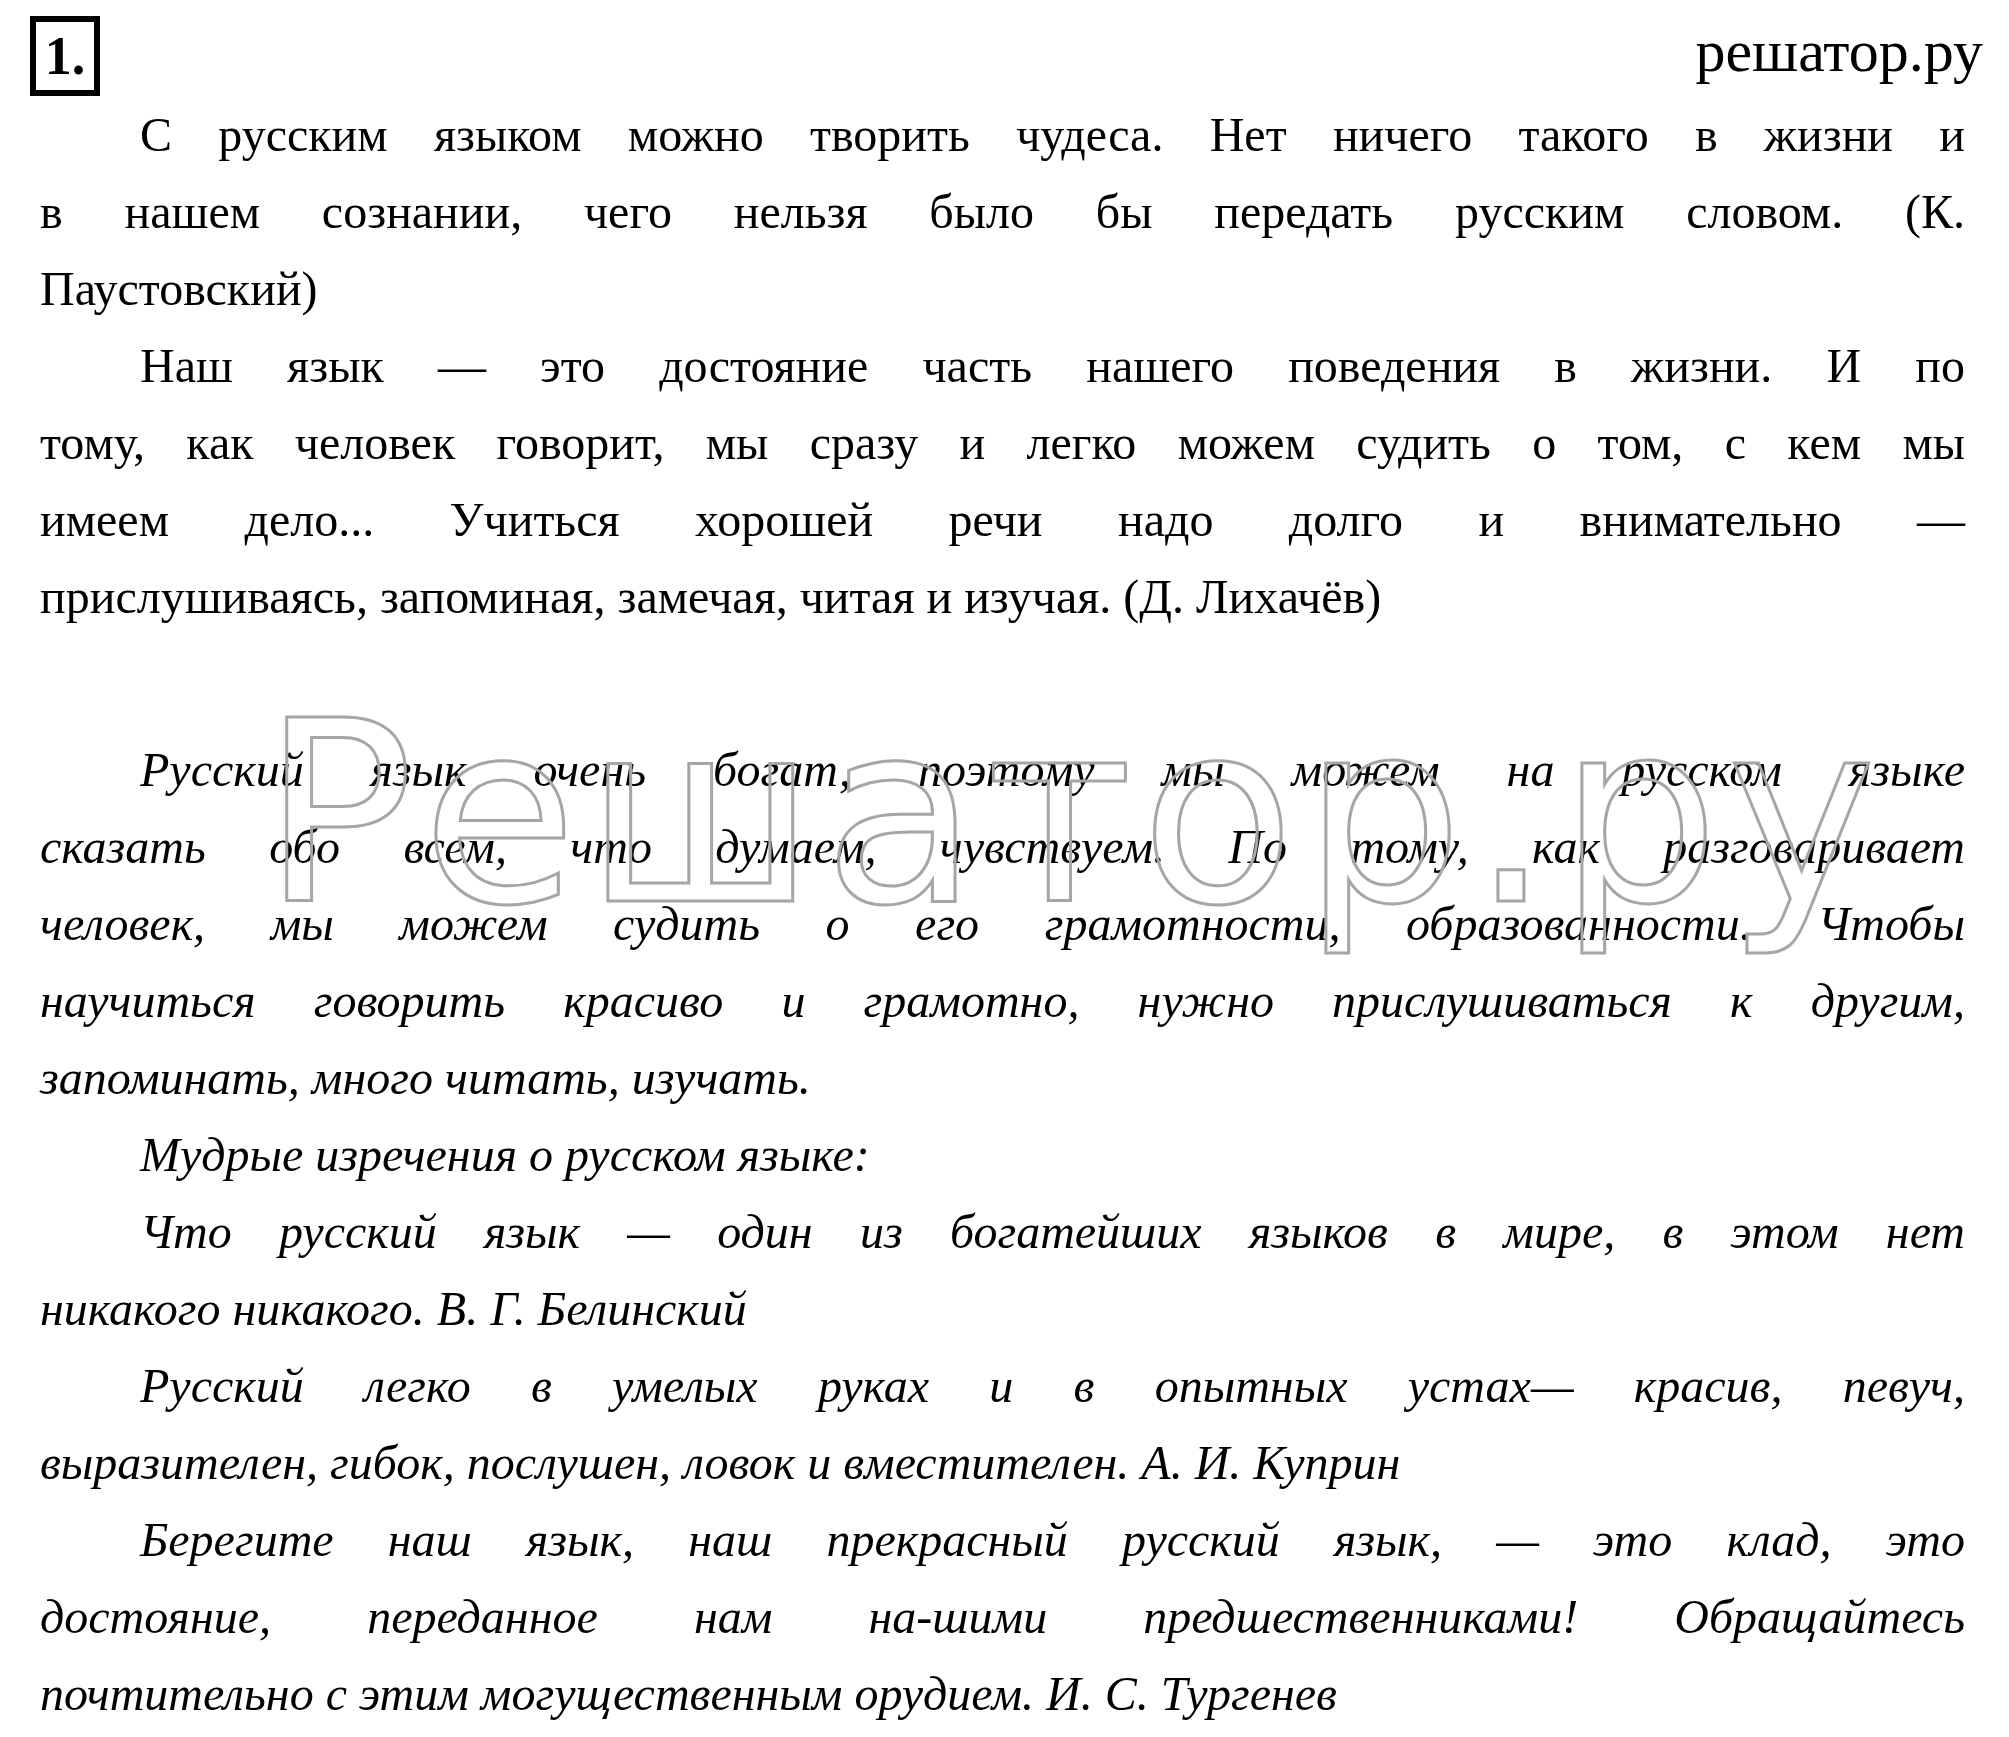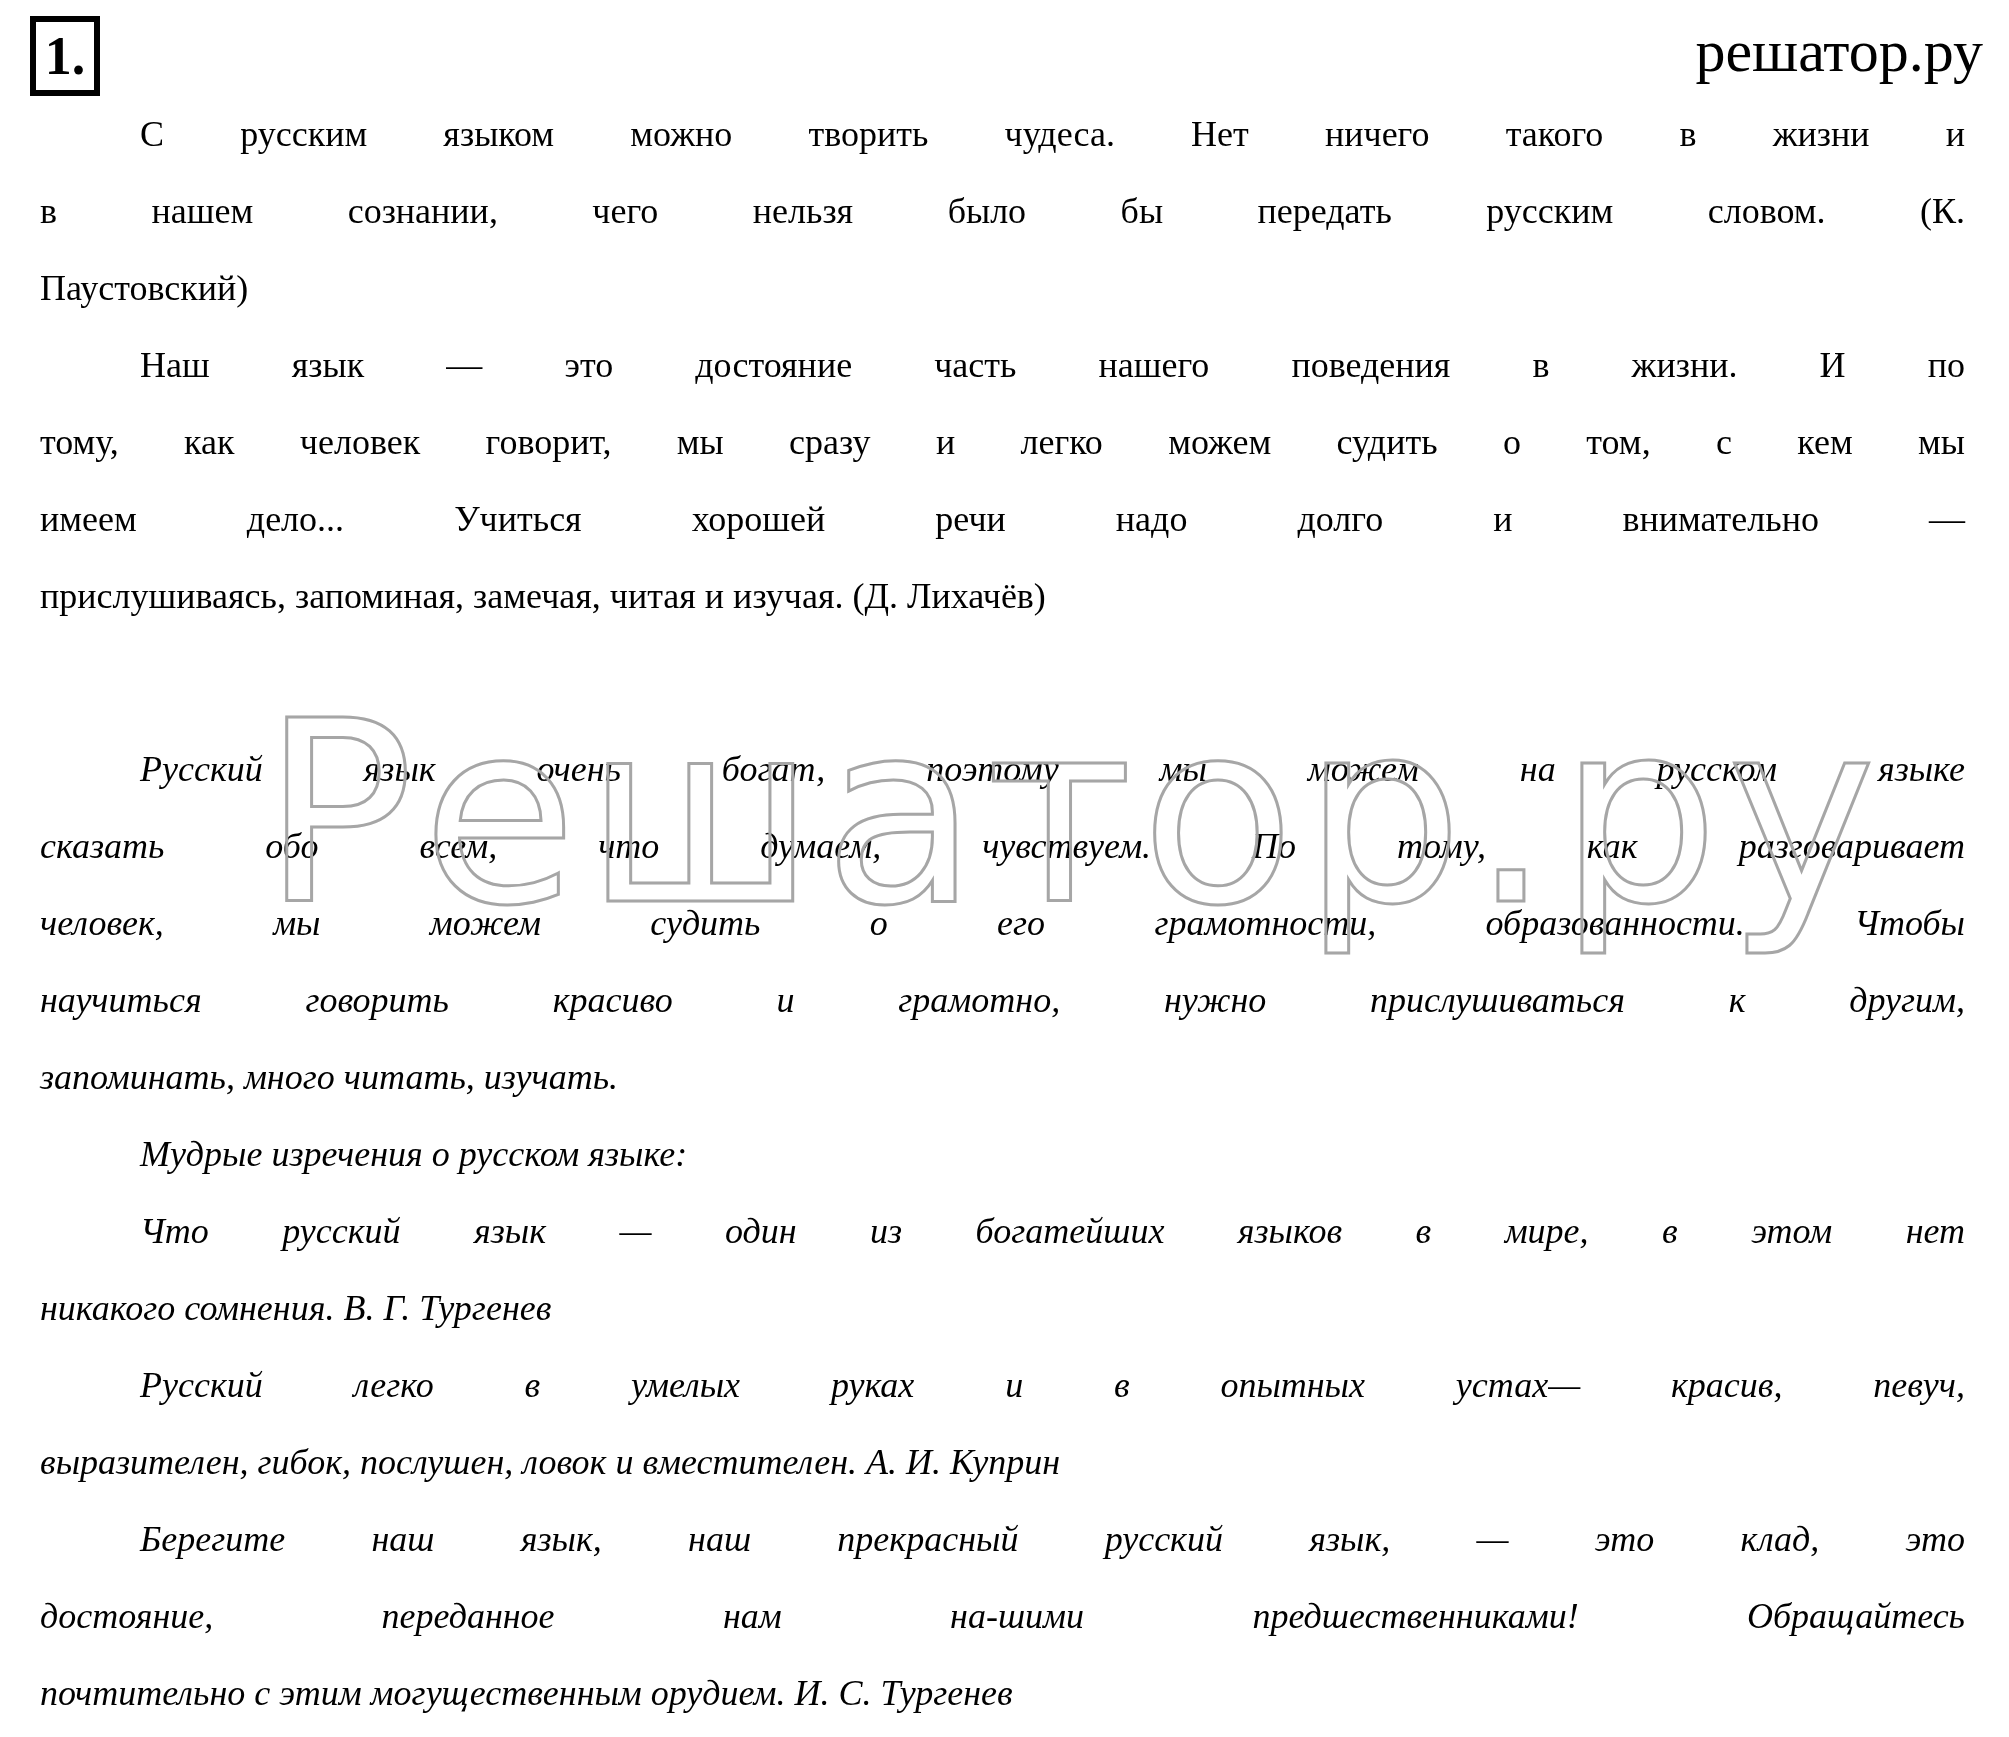--- a/index.html
+++ b/index.html
@@ -54,21 +54,21 @@
     position: absolute;
     left: 40px;
     top: 96px;
     width: 1925px;
     z-index: 1;
   }
   .para { margin: 0; padding: 0; }
   .para.gap-before { margin-top: 96px; }
   .para.italic .line { font-style: italic; }
   .line {
-    font-size: 36px;
+    font-size: 48px;
     line-height: 77px;
     height: 77px;
     text-align: justify;
     text-align-last: justify;
     overflow: visible;
   }
   .line.last {
     text-align: left;
     text-align-last: left;
   }
@@ -100,21 +100,21 @@
         <div class="line">сказать обо всем, что думаем, чувствуем. По тому, как разговаривает</div>
         <div class="line">человек, мы можем судить о его грамотности, образованности. Чтобы</div>
         <div class="line">научиться говорить красиво и грамотно, нужно прислушиваться к другим,</div>
         <div class="line last">запоминать, много читать, изучать.</div>
       </div>
       <div class="para italic">
         <div class="line last indent">Мудрые изречения о русском языке:</div>
       </div>
       <div class="para italic">
         <div class="line indent">Что русский язык — один из богатейших языков в мире, в этом нет</div>
-        <div class="line last">никакого сомнения. В. Г. Тургенев</div>
+        <div class="line last">никакого никакого. В. Г. Белинский</div>
       </div>
       <div class="para italic">
         <div class="line indent">Русский легко в умелых руках и в опытных устах— красив, певуч,</div>
         <div class="line last">выразителен, гибок, послушен, ловок и вместителен. А. И. Куприн</div>
       </div>
       <div class="para italic">
         <div class="line indent">Берегите наш язык, наш прекрасный русский язык, — это клад, это</div>
         <div class="line">достояние, переданное нам на-шими предшественниками! Обращайтесь</div>
         <div class="line last">почтительно с этим могущественным орудием. И. С. Тургенев</div>
       </div>

